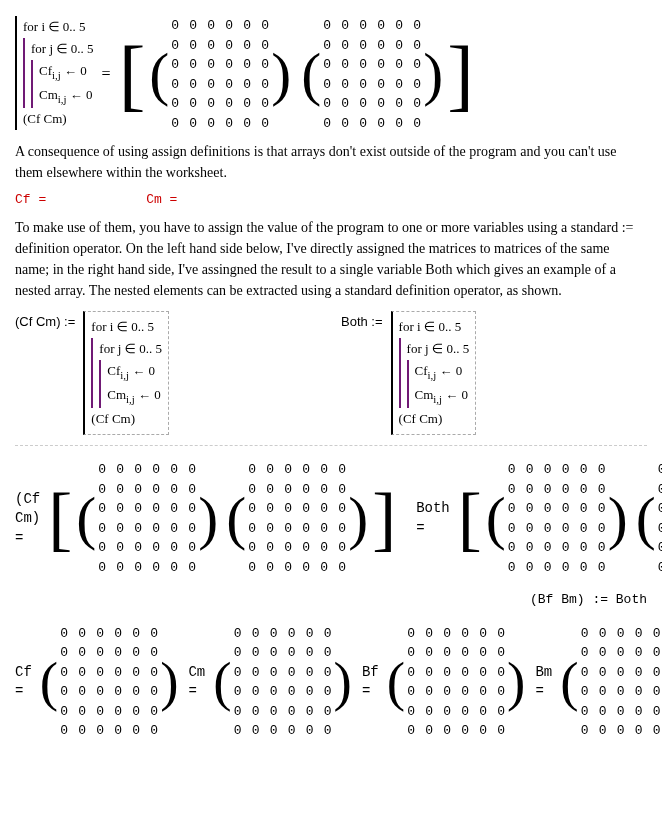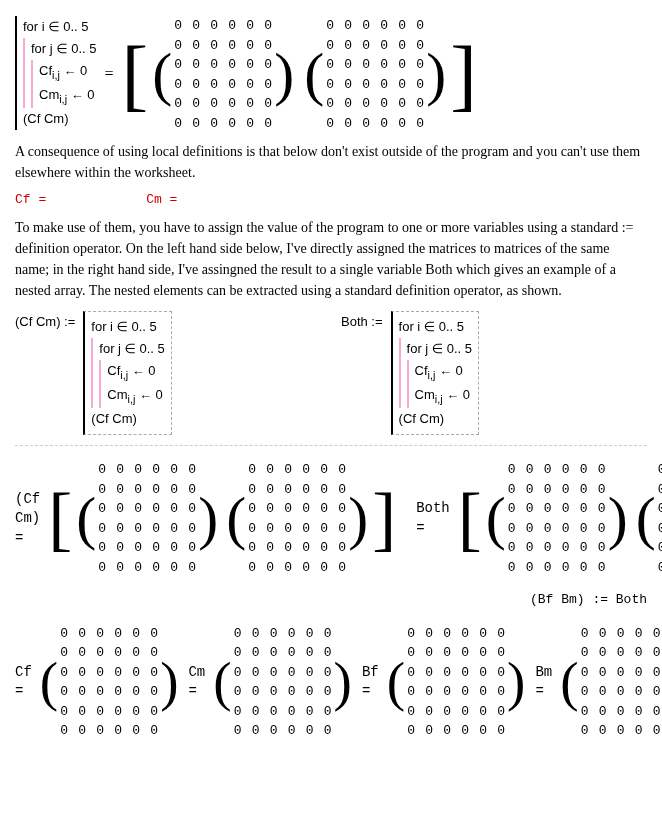--- a/index.html
+++ b/index.html
@@ -143,27 +143,27 @@
       margin: 10px 0;
     }
 
     .inline-code {
       font-family: "Courier New", monospace;
     }
 
     .nested-prog {
       border-left: 2px solid #000;
       padding-left: 6px;
-      font-family: Liberation Sans, sans-serif;
+      font-family: Liberation Serif, serif;
       font-size: 13px;
       line-height: 1.7;
     }
 
     .nested-inner {
-      border-left: 2px solid #f9a8d4;
+      border-left: 2px solid #701a75;
       padding-left: 6px;
       display: block;
     }
   </style>
 </head>
 <body>
 
 <div>
   <div class="math-block">
 
@@ -293,21 +293,21 @@
               </div>
           </div>
           <span class="small-bracket">)</span>
         </div>
         <span class="big-bracket">]</span>
       </div>
     </div>
   </div>
 </div>
 
-<div class="text-paragraph">A consequence of using local definitions is that below don't exist outside of the program and you can't use them elsewhere within the worksheet.</div>
+<div class="text-paragraph">A consequence of using assign definitions is that arrays don't exist outside of the program and you can't use them elsewhere within the worksheet.</div>
 
 <div class="cf-cm-line">
   <span>Cf =</span>
   <span>Cm =</span>
 </div>
 
 <div class="text-paragraph">To make use of them, you have to assign the value of the program to one or more variables using a standard := definition operator.  On the left hand side below, I've directly assigned the matrices to matrices of the same name; in the right hand side, I've assingned the result to a single variable Both which gives an example of a nested array.  The nested elements can be extracted using a standard definition operator, as shown.</div>
 
 <div class="two-col">
 

